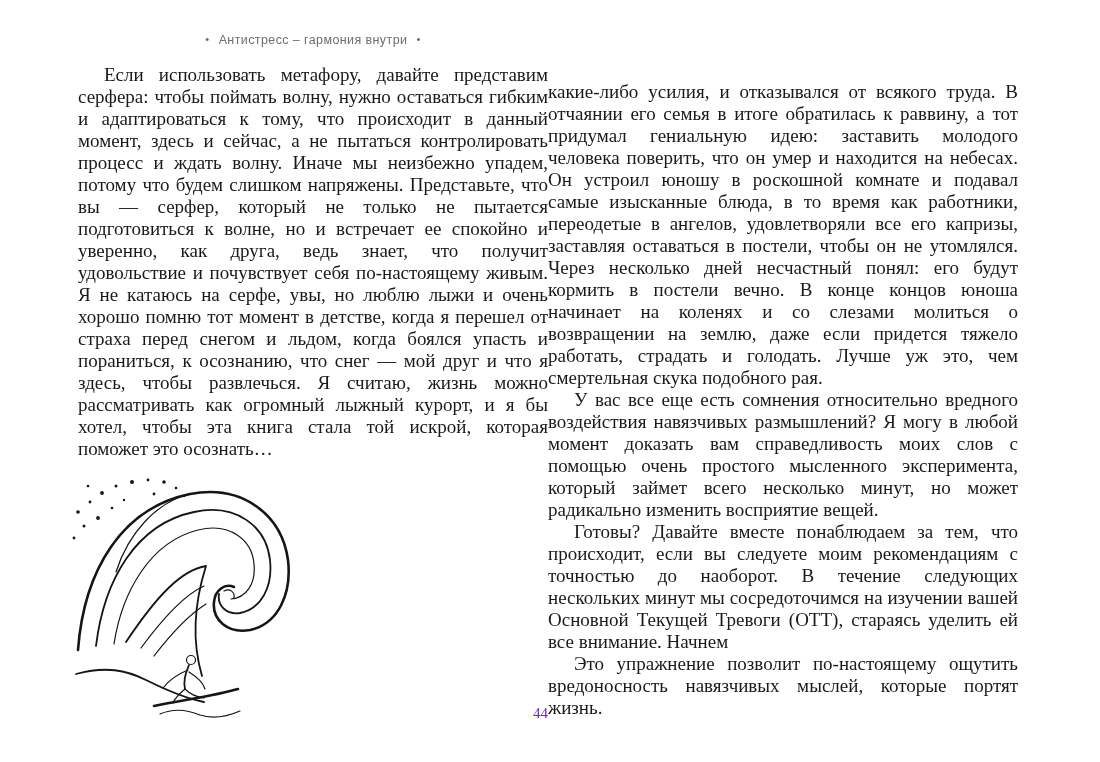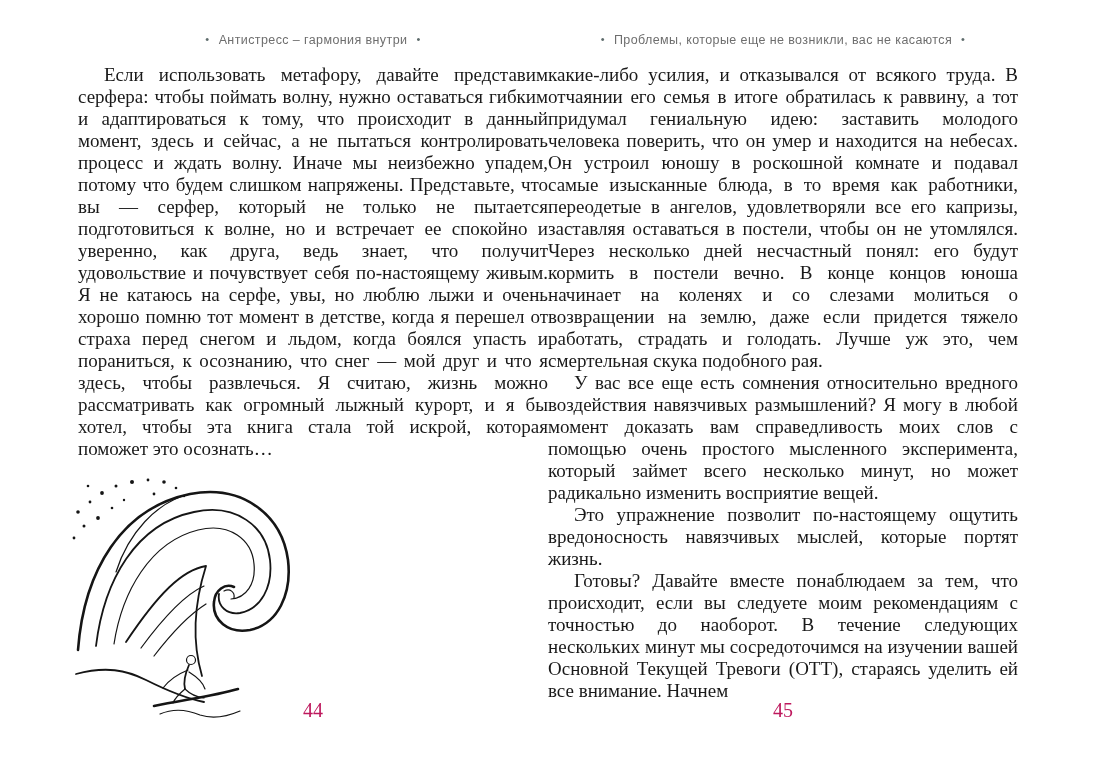--- a/index.html
+++ b/index.html
@@ -47,20 +47,21 @@
     font-size: 19px;
     line-height: 22px;
     text-align: justify;
   }
   .page-body p {
     margin: 0;
     text-indent: 26px;
   }
   .page-body p.no-indent {
     text-indent: 0;
+    margin-top: 48px;
   }
   .illustration-float {
     float: left;
     width: 250px;
     height: 262px;
     margin-left: -14px;
     shape-outside: polygon(0px 0px, 1px 0px, 1px 20px, 46px 42px, 108px 64px,
                            158px 90px, 186px 118px, 202px 152px, 208px 218px,
                            196px 262px, 0px 262px);
   }
@@ -77,23 +78,23 @@
   }
   .ink-main  { stroke-width: 2.6; }
   .ink-mid   { stroke-width: 1.8; }
   .ink-thin  { stroke-width: 1.2; }
   .ink-dot   { fill: #151515; stroke: none; }
   .page-number {
     position: absolute;
     left: 0;
     right: 0;
     bottom: 40px;
-    text-align: center;
-    font-size: 20px;
-    color: #be185d;
+    text-align: right;
+    font-size: 15px;
+    color: #6d28d9;
   }
 </style>
 </head>
 <body>
 
 <div class="spread">
 
   <div class="page">
     <div class="running-head">
       <span class="head-dot">•</span><span>Антистресс – гармония внутри</span><span class="head-dot">•</span>
@@ -145,27 +146,23 @@
           <path class="ink ink-thin" d="M 121,229 C 115,234 111,238 109,243"></path>
         </svg>
       </div>
 
     </div>
 
     <div class="page-number">44</div>
   </div>
 
   <div class="page">
-    <div class="running-head">
-      <span class="head-dot">•</span><span>Проблемы, которые еще не возникли, вас не касаются</span><span class="head-dot">•</span>
-    </div>
 
     <div class="page-body">
       <p class="no-indent">какие-либо усилия, и отказывался от всякого труда. В отчаянии его семья в итоге обратилась к раввину, а тот придумал гениальную идею: заставить молодого человека поверить, что он умер и находится на небесах. Он устроил юношу в роскошной комнате и подавал самые изысканные блюда, в то время как работники, переодетые в ангелов, удовлетворяли все его капризы, заставляя оставаться в постели, чтобы он не утомлялся. Через несколько дней несчастный понял: его будут кормить в постели вечно. В конце концов юноша начинает на коленях и со слезами молиться о возвращении на землю, даже если придется тяжело работать, страдать и голодать. Лучше уж это, чем смертельная скука подобного рая.</p>
       <p>У вас все еще есть сомнения относительно вредного воздействия навязчивых размышлений? Я могу в любой момент доказать вам справедливость моих слов с помощью очень простого мысленного эксперимента, который займет всего несколько минут, но может радикально изменить восприятие вещей.</p>
+      <p>Готовы? Давайте вместе понаблюдаем за тем, что происходит, если вы следуете моим рекомендациям с точностью до наоборот. В течение следующих нескольких минут мы сосредоточимся на изучении вашей Основной Текущей Тревоги (ОТТ), стараясь уделить ей все внимание. Начнем</p>
       <p>Это упражнение позволит по-настоящему ощутить вредоносность навязчивых мыслей, которые портят жизнь.</p>
-      <p>Готовы? Давайте вместе понаблюдаем за тем, что происходит, если вы следуете моим рекомендациям с точностью до наоборот. В течение следующих нескольких минут мы сосредоточимся на изучении вашей Основной Текущей Тревоги (ОТТ), стараясь уделить ей все внимание. Начнем</p>
     </div>
 
-    <div class="page-number">45</div>
   </div>
 
 </div>
 
 </body></html>

